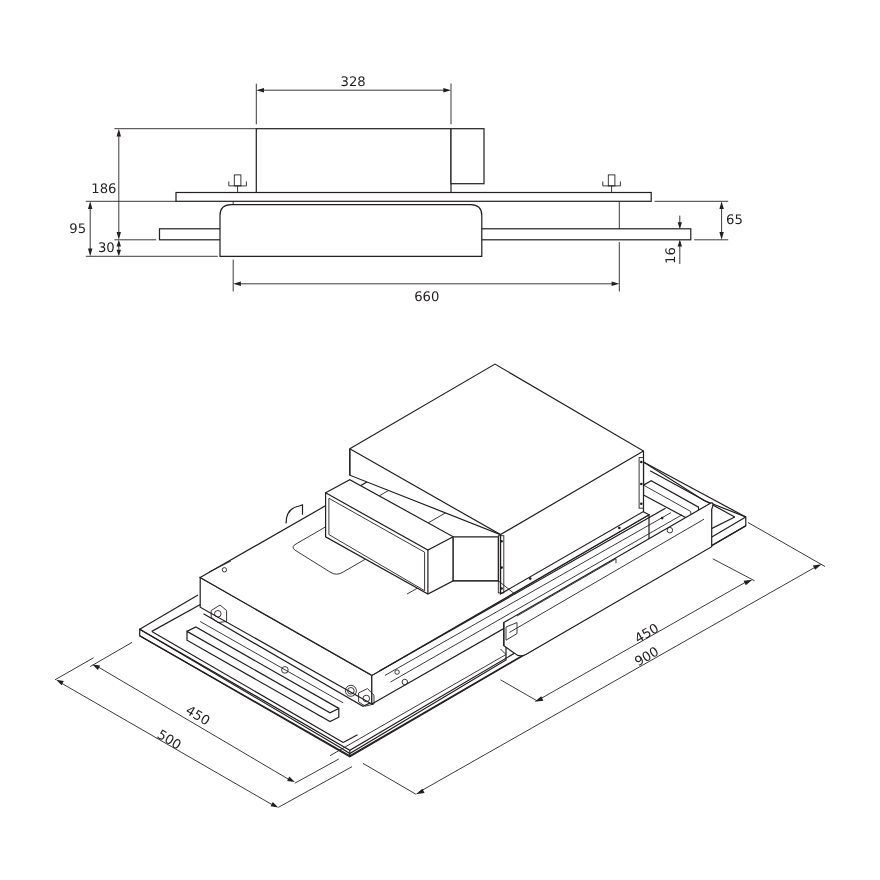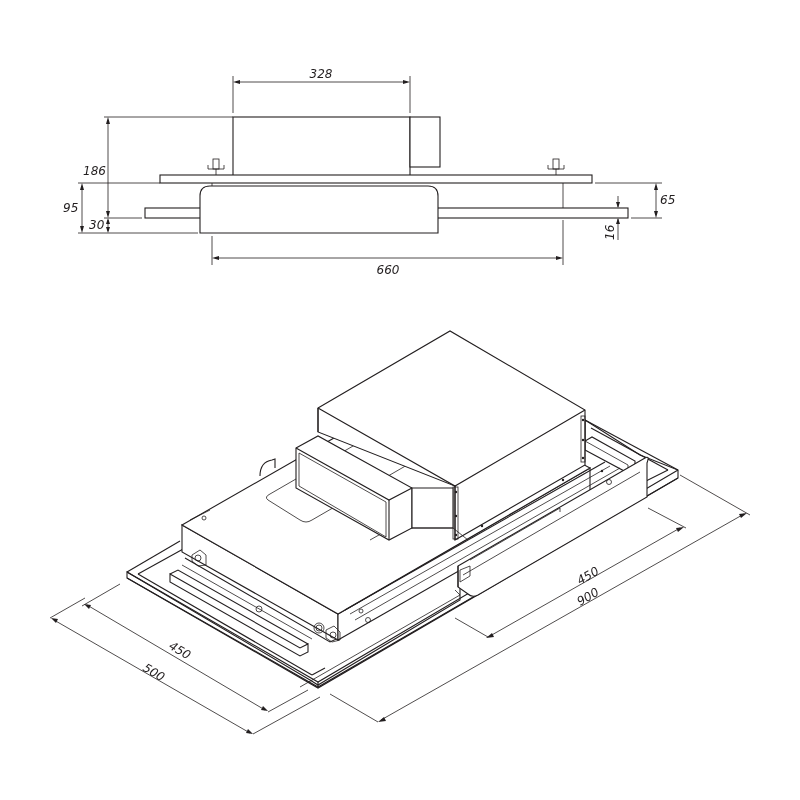--- a/index.html
+++ b/index.html
@@ -1,17 +1,17 @@
 <!DOCTYPE html>
 <html><head>
 <meta charset="utf-8">
 <style>
   html, body { margin: 0; padding: 0; background: #ffffff; }
   body { width: 800px; height: 800px; overflow: hidden; font-family: "DejaVu Sans", sans-serif; }
-  #canvas { position: relative; width: 661px; height: 800px; font-style: italic; }
+  #canvas { position: relative; width: 661px; height: 800px; }
   svg { position: absolute; left: 0; top: 0; }
   .ln { stroke: #231f20; stroke-width: 1.1; fill: none; }
   .ln-th { stroke: #231f20; stroke-width: 0.8; fill: none; }
   .fill-w { fill: #ffffff; stroke: #231f20; stroke-width: 1.1; }
   .dim { stroke: #231f20; stroke-width: 0.8; fill: none; }
   .arrow { fill: #231f20; stroke: none; }
   .dim-text { font-family: "DejaVu Sans", sans-serif; font-size: 12px; fill: #231f20; }
 </style>
 </head>
 <body>

